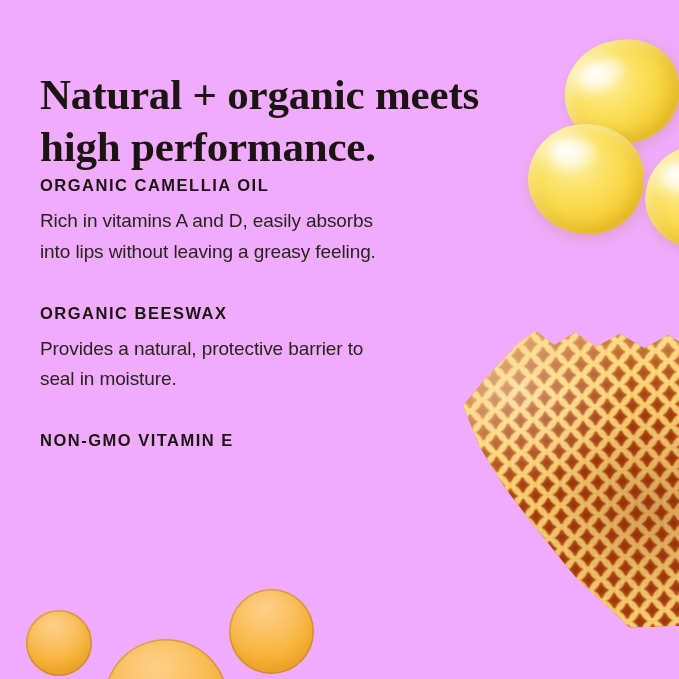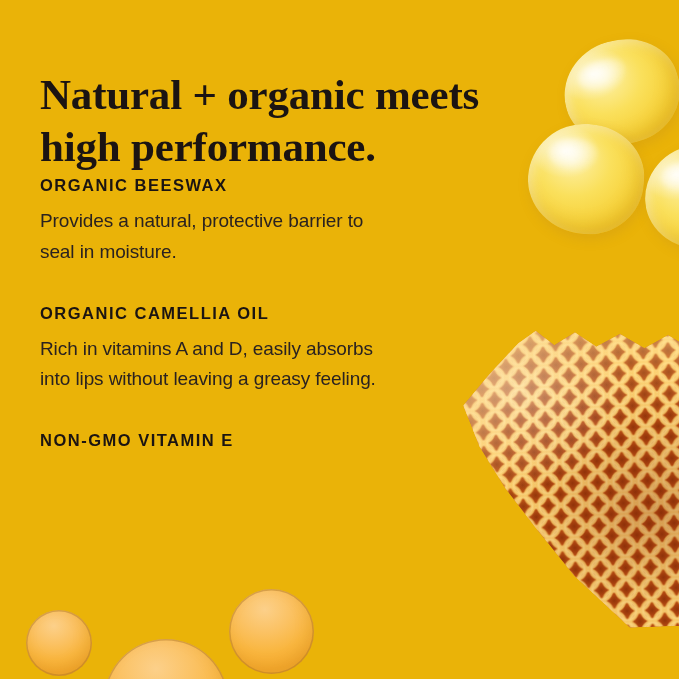--- a/index.html
+++ b/index.html
@@ -5,21 +5,21 @@
   html, body {
     margin: 0;
     padding: 0;
     background: #ffffff;
   }
   #canvas {
     position: relative;
     width: 679px;
     height: 679px;
     overflow: hidden;
-    background: #eab308;
+    background: #f0abfc;
     font-family: "Liberation Sans", sans-serif;
   }
 
   
   .art-layer {
     position: absolute;
     inset: 0;
     overflow: hidden;
     pointer-events: none;
   }
@@ -196,32 +196,32 @@
   </div>
 
   <div class="text-layer">
 
     <h1 id="headline">Natural + organic meets
 high performance.</h1>
 
     <div id="benefits">
 
       <div class="benefit">
+        <div class="benefit-title">ORGANIC CAMELLIA OIL</div>
+        <div class="benefit-body">Rich in vitamins A and D, easily absorbs
+into lips without leaving a greasy feeling.</div>
+      </div>
+
+      <div class="benefit">
         <div class="benefit-title">ORGANIC BEESWAX</div>
         <div class="benefit-body">Provides a natural, protective barrier to
 seal in moisture.</div>
       </div>
 
       <div class="benefit">
-        <div class="benefit-title">ORGANIC CAMELLIA OIL</div>
-        <div class="benefit-body">Rich in vitamins A and D, easily absorbs
-into lips without leaving a greasy feeling.</div>
-      </div>
-
-      <div class="benefit">
         <div class="benefit-title">NON-GMO VITAMIN E</div>
       </div>
 
     </div>
 
   </div>
 
 </div>
 
 </body></html>

